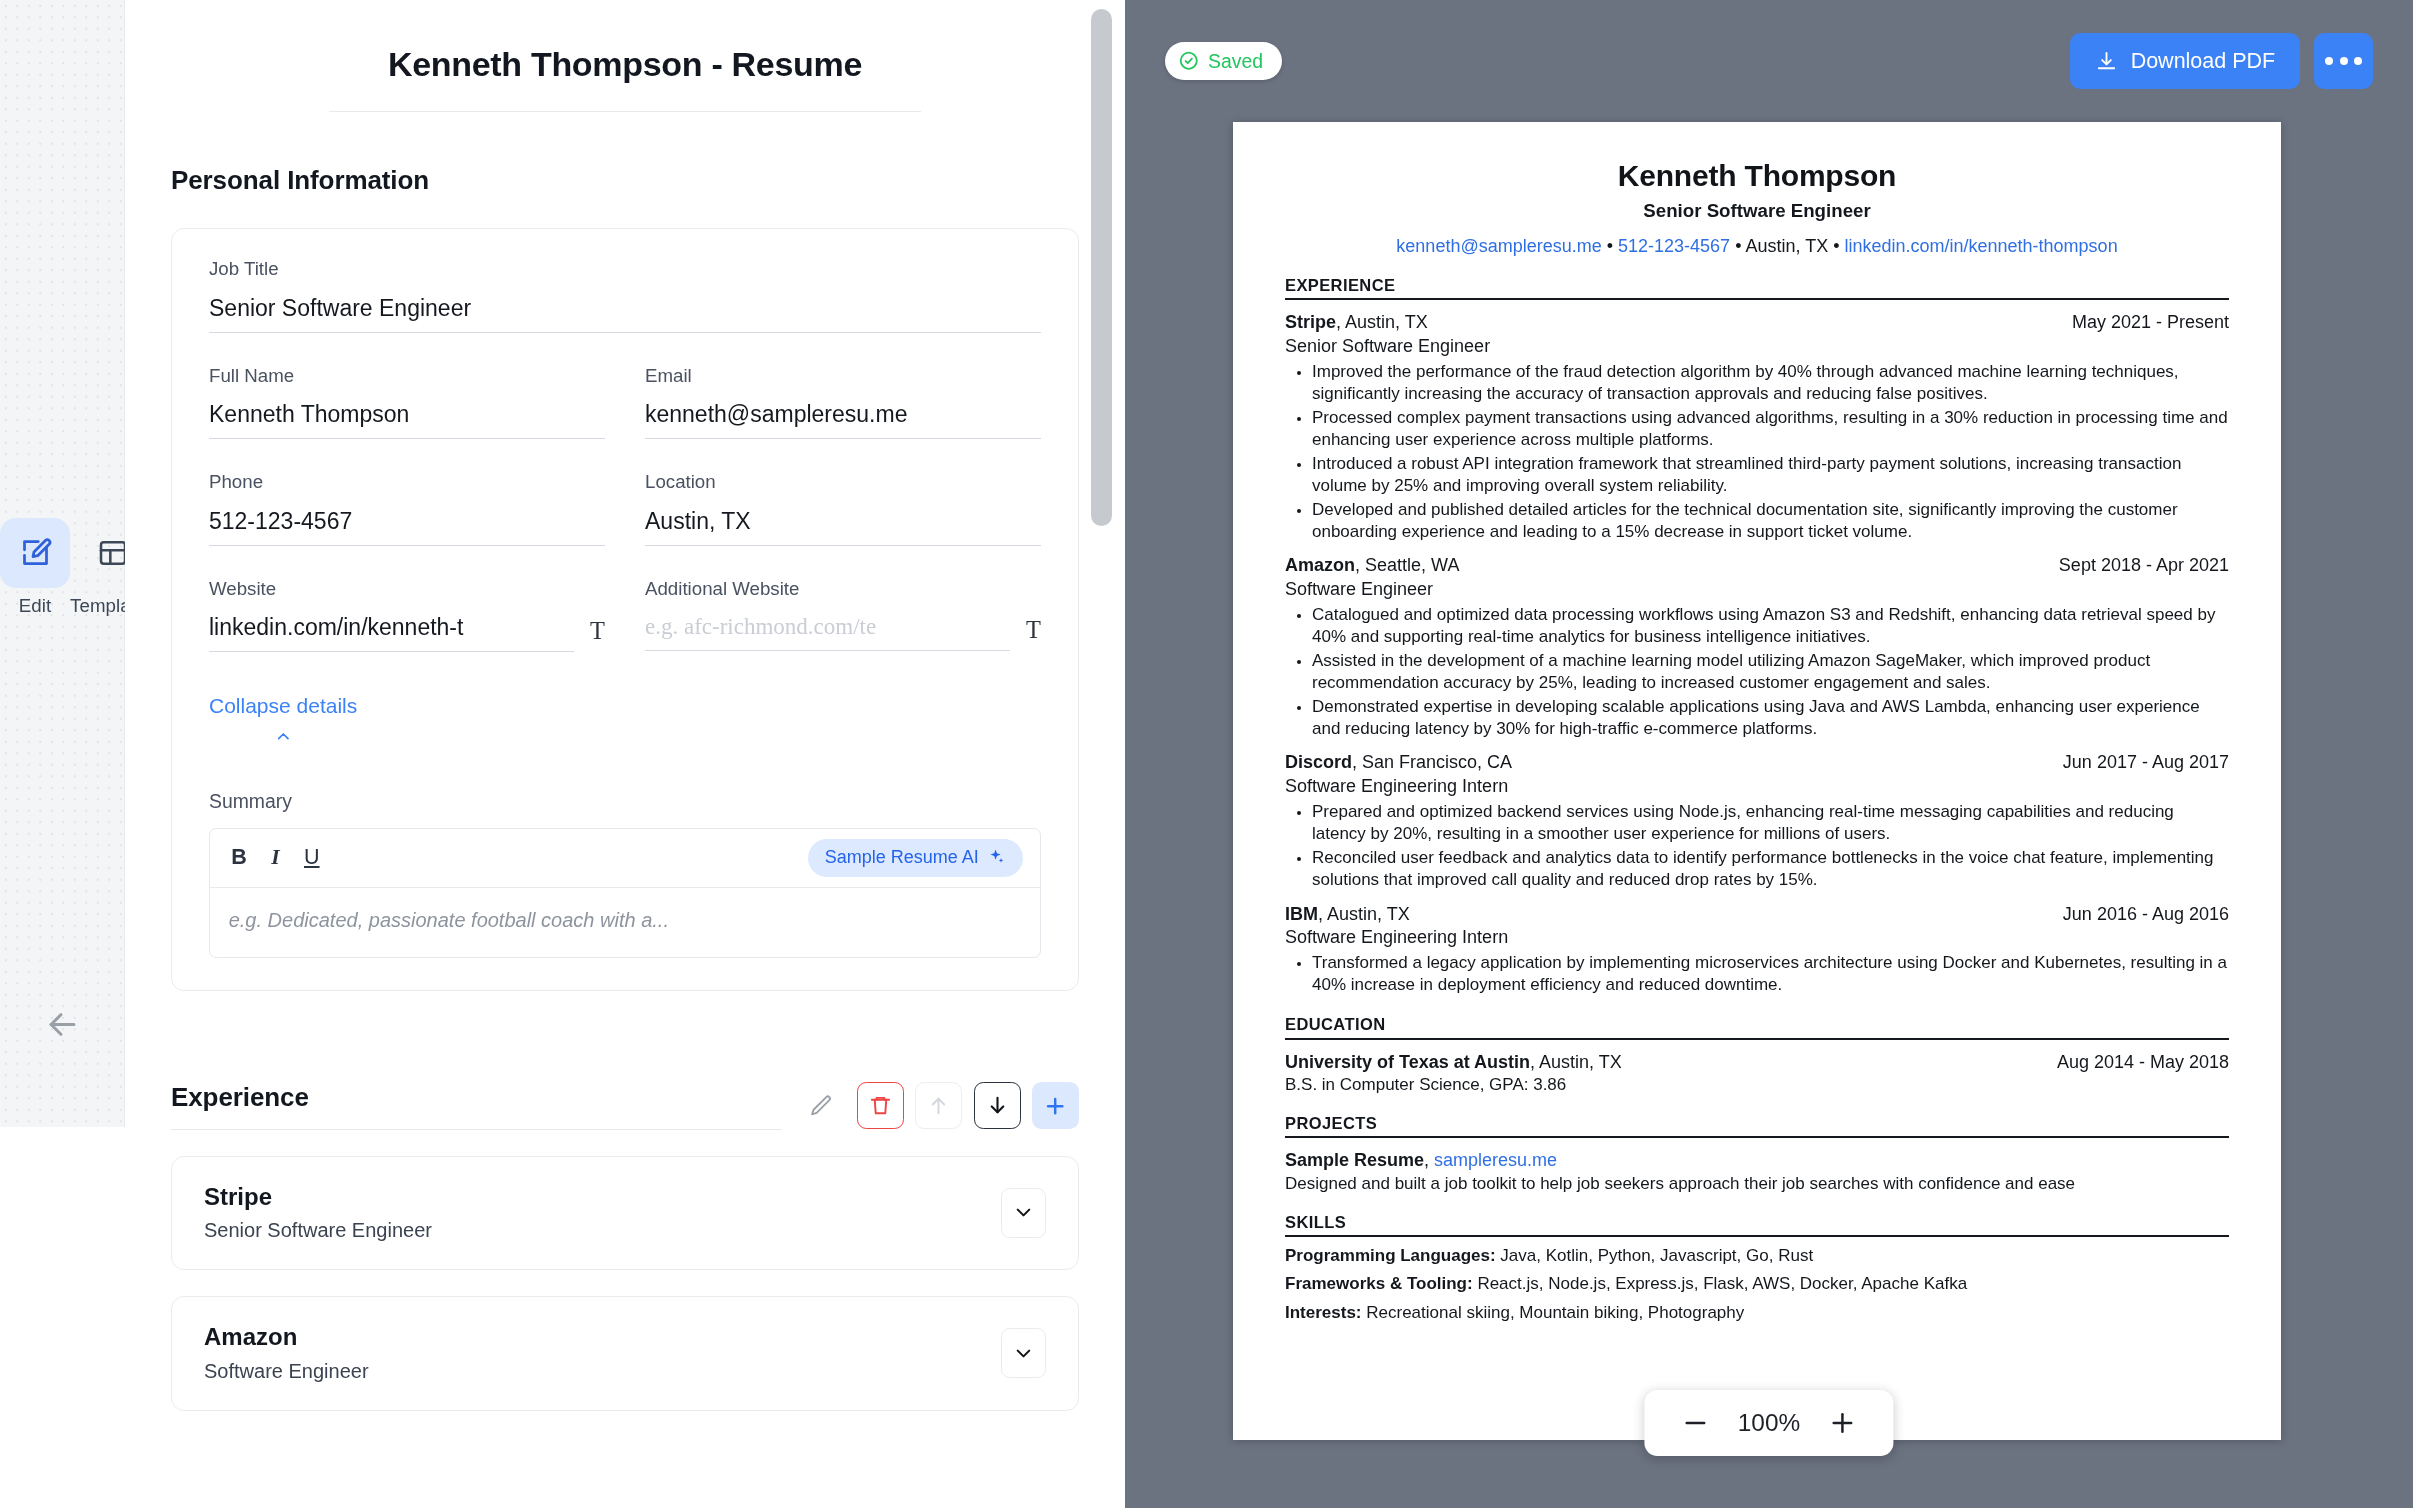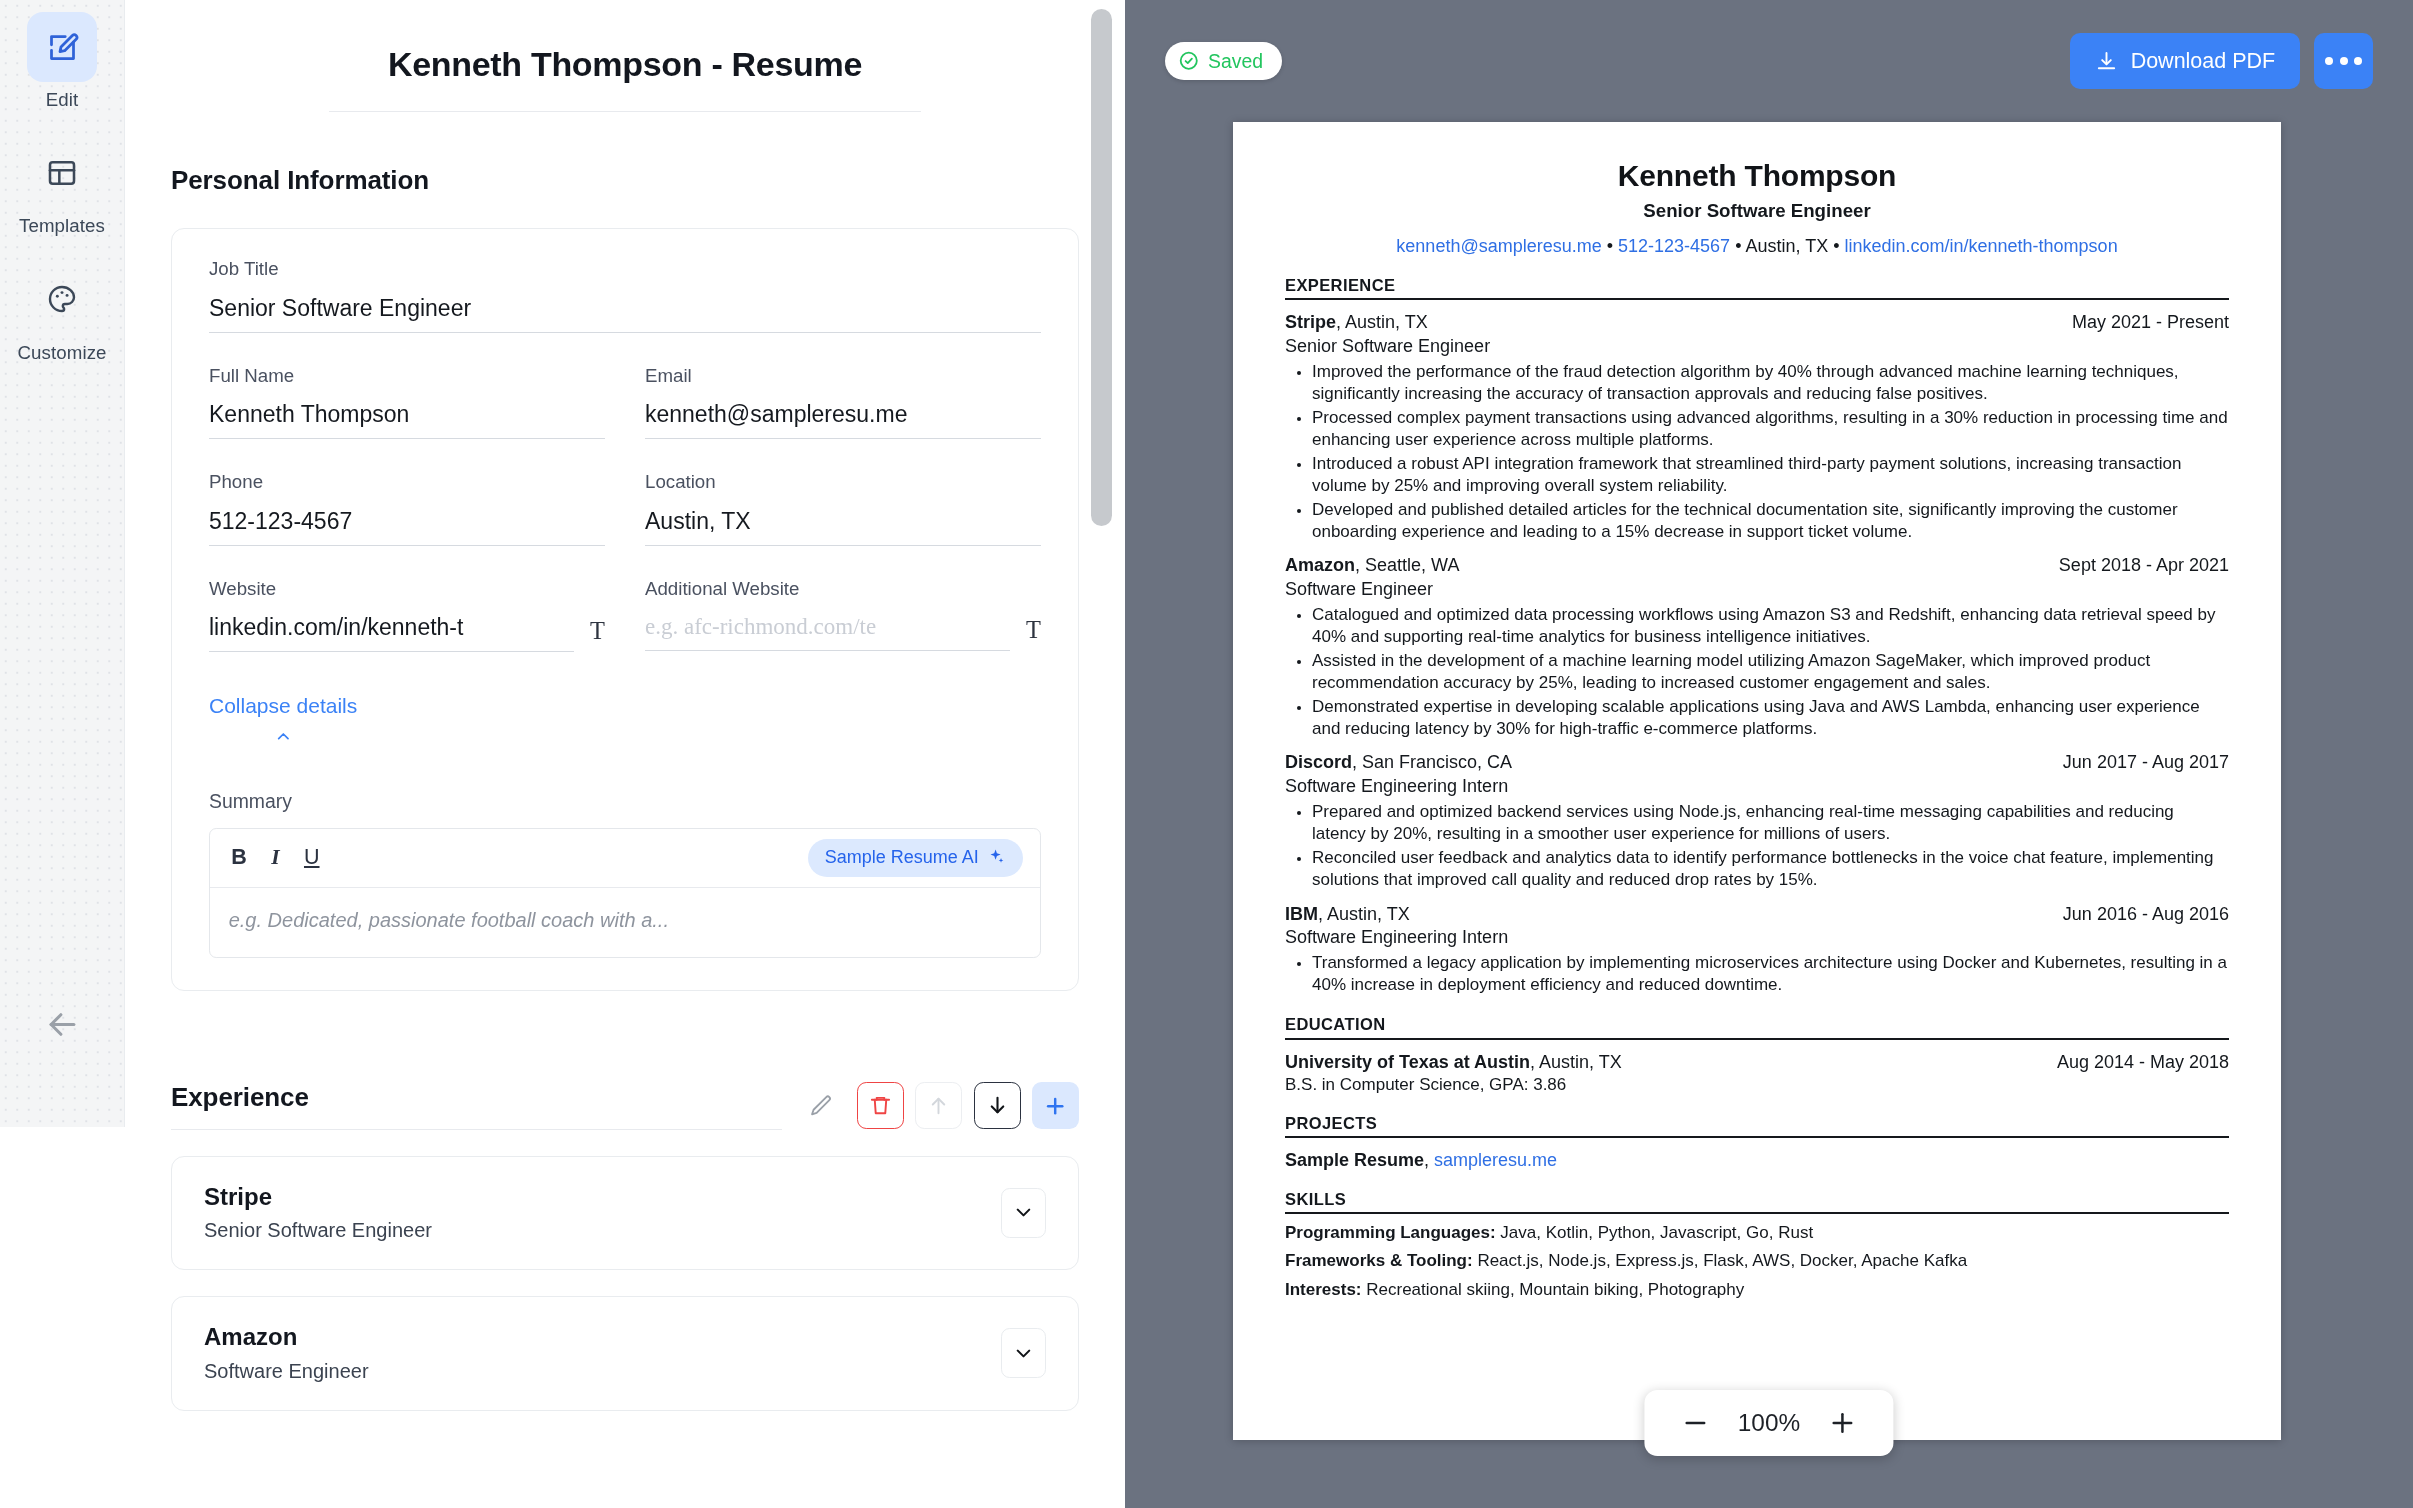--- a/index.html
+++ b/index.html
@@ -11,22 +11,22 @@
   }
   .app { display: flex; width: 2413px; height: 1508px; }
 
   
   .rail {
     width: 125px; height: 1127px;
     background-color: #f4f5f6;
     background-image: radial-gradient(#dfe2e6 1.1px, transparent 1.2px);
     background-size: 11.5px 11.5px;
     border-right: 0.7px solid #e9ecef;
-    display: flex; flex-direction: column; align-items: center;
-    padding-top: 12px; position: relative; flex: 0 0 125px;
+    display: flex; flex-direction: row; align-items: center;
+    padding-top: 35px; position: relative; flex: 0 0 125px;
   }
   .rail-item { display: flex; flex-direction: column; align-items: center; width: 125px; margin-bottom: 27px; cursor: pointer; }
   .rail-icon-box {
     width: 70px; height: 70px; border-radius: 16px;
     display: flex; align-items: center; justify-content: center;
   }
   .rail-icon-box.active { background: #dbe8fe; }
   .rail-label { font-size: 18.7px; color: #3c4858; margin-top: 7.2px; letter-spacing: 0.1px; }
   .rail-back { position: absolute; left: 0; bottom: 83px; width: 125px; display: flex; justify-content: center; cursor: pointer; }
 
@@ -482,20 +482,21 @@
         <div class="r-jline">
           <div class="r-org"><b>University of Texas at Austin</b><span>, Austin, TX</span></div>
           <div class="r-dates">Aug 2014 - May 2018</div>
         </div>
         <div class="r-edu-deg">B.S. in Computer Science, GPA: 3.86</div>
       </div>
 
       <div class="r-sec">PROJECTS</div>
       <div class="r-proj">
         <div class="r-proj-title"><b>Sample Resume</b><span>, </span><a href="#">sampleresu.me</a></div>
+        <div class="r-proj-desc">Designed and built a job toolkit to help job seekers approach their job searches with confidence and ease</div>
       </div>
 
       <div class="r-sec">SKILLS</div>
       <div class="r-skill"><b>Programming Languages:</b><span> Java, Kotlin, Python, Javascript, Go, Rust</span></div>
       <div class="r-skill"><b>Frameworks &amp; Tooling:</b><span> React.js, Node.js, Express.js, Flask, AWS, Docker, Apache Kafka</span></div>
       <div class="r-skill"><b>Interests:</b><span> Recreational skiing, Mountain biking, Photography</span></div>
     </div>
 
     <div class="zoombar">
       <div class="zbtn">

